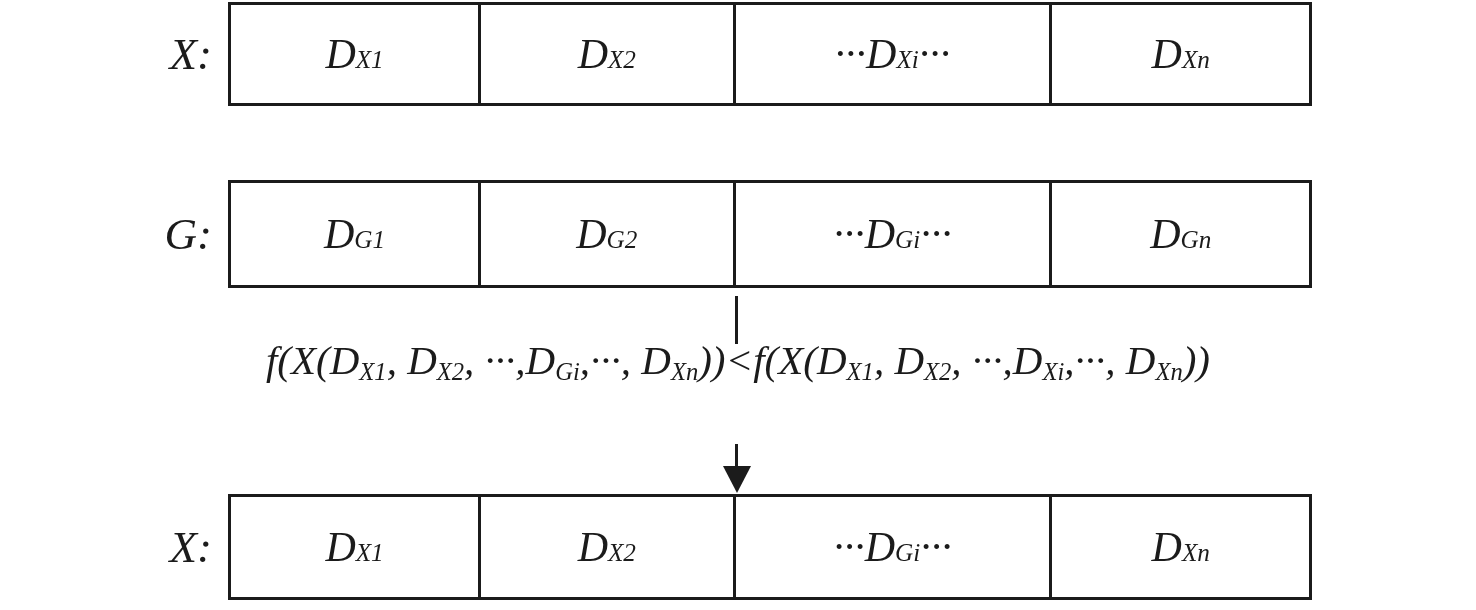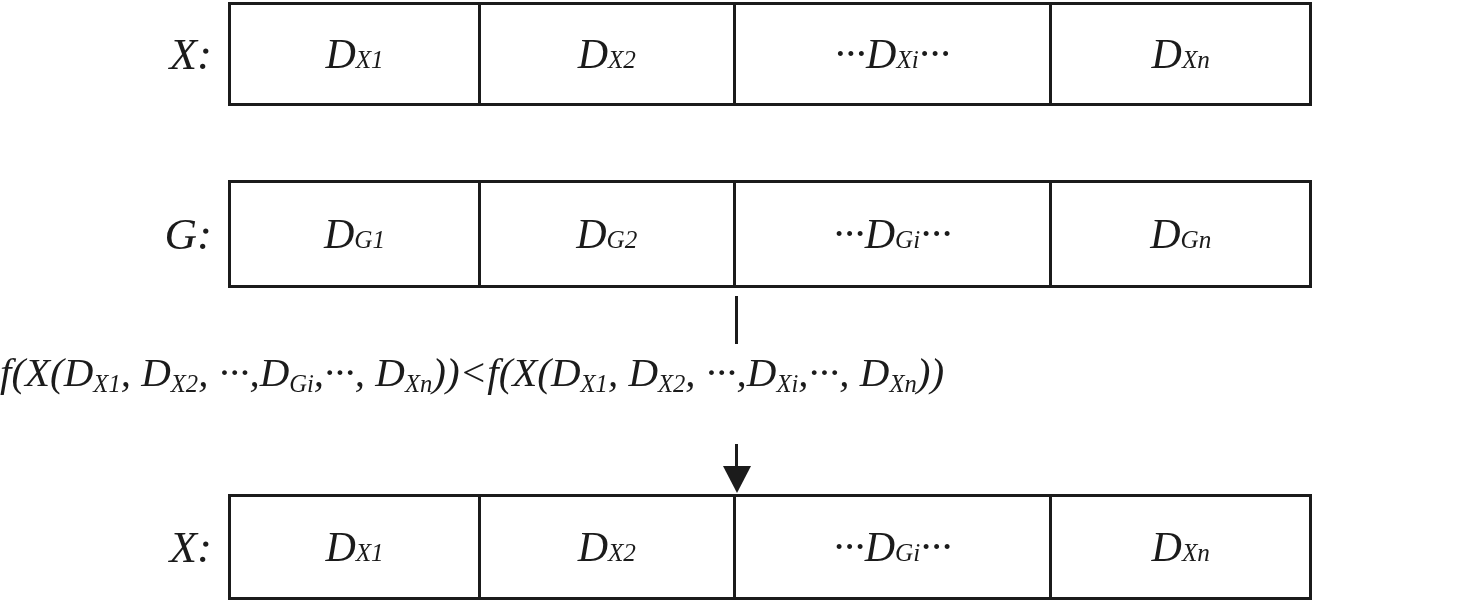--- a/index.html
+++ b/index.html
@@ -62,22 +62,23 @@
     position: absolute;
     left: 735px;
     top: 296px;
     width: 3px;
     height: 48px;
     background: #1b1b1b;
   }
   .formula {
     position: absolute;
     left: 0;
-    top: 348px;
+    top: 336px;
     width: 100%;
+    text-align: center;
     font-style: italic;
     font-size: 41px;
     white-space: nowrap;
   }
   .arrow-shaft {
     position: absolute;
     left: 735px;
     top: 444px;
     width: 3px;
     height: 28px;

